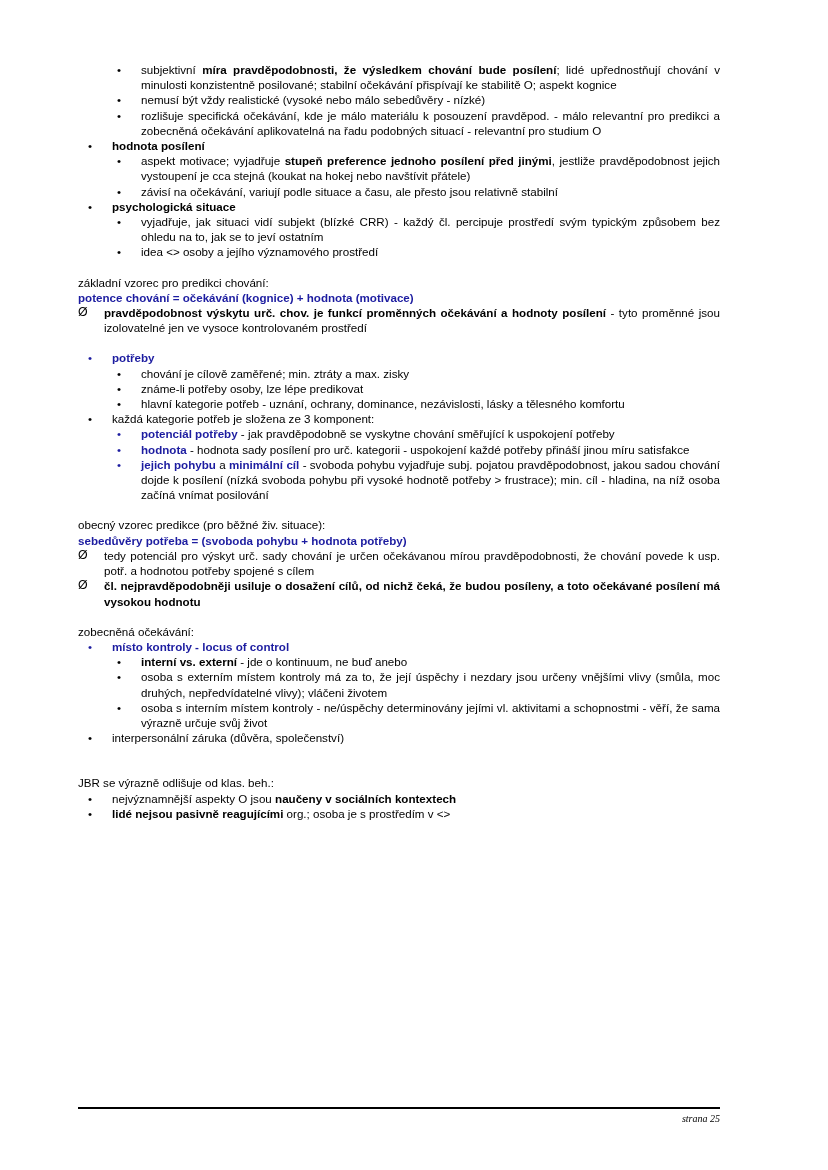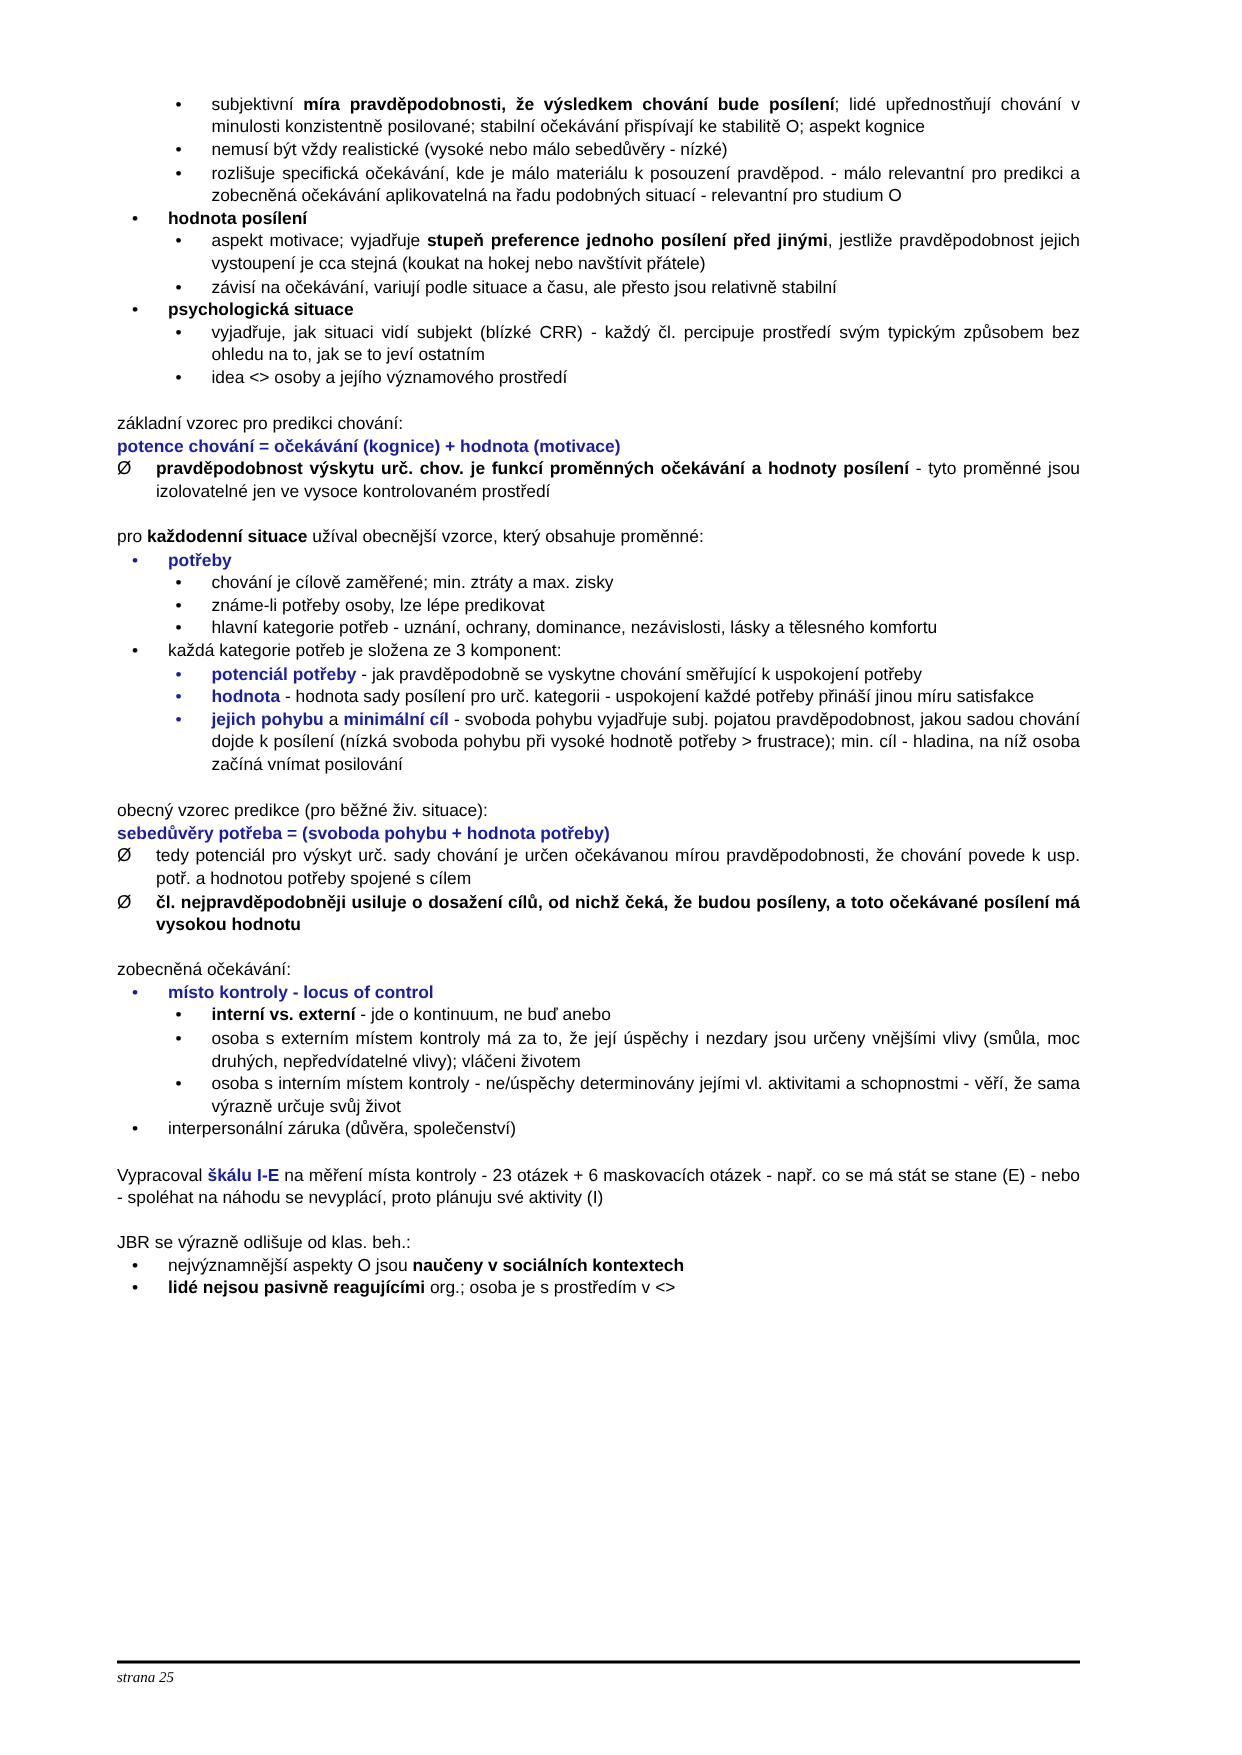--- a/index.html
+++ b/index.html
@@ -94,21 +94,21 @@
     position: absolute;
     left: 78px;
     top: 1107px;
     width: 642px;
   }
   .footer-rule {
     border-top: 2px solid #000000;
     width: 100%;
   }
   .footer-text {
-    text-align: left;
+    text-align: right;
     font-family: "Liberation Serif", serif;
     font-style: italic;
     font-size: 10px;
     padding-top: 4px;
     color: #000000;
   }
 </style>
 </head>
 <body>
 
@@ -170,21 +170,20 @@
     <p class="para"><span class="blue b">potence chování = očekávání (kognice) + hodnota (motivace)</span></p>
     <ul class="arrowlist">
       <li>
         <span class="bullet">Ø</span>
         <span><span class="b">pravděpodobnost výskytu urč. chov. je funkcí proměnných očekávání a hodnoty posílení</span><span> - tyto proměnné jsou izolovatelné jen ve vysoce kontrolovaném prostředí</span></span>
       </li>
     </ul>
 
     <div class="gap"></div>
 
-    <p class="para"><span>pro </span><span class="b">každodenní situace</span><span> užíval obecnější vzorce, který obsahuje proměnné:</span></p>
     <ul class="lvl1">
       <li>
         <span class="bullet blue">•</span>
         <span><span class="blue b">potřeby</span></span>
       </li>
     </ul>
     <ul class="lvl2">
       <li>
         <span class="bullet">•</span>
         <span><span>chování je cílově zaměřené; min. ztráty a max. zisky</span></span>
@@ -260,21 +259,20 @@
     </ul>
     <ul class="lvl1">
       <li>
         <span class="bullet">•</span>
         <span><span>interpersonální záruka (důvěra, společenství)</span></span>
       </li>
     </ul>
 
     <div class="gap"></div>
 
-    <p class="para"><span>Vypracoval </span><span class="blue b">škálu I-E</span><span> na měření místa kontroly - 23 otázek + 6 maskovacích otázek - např. co se má stát se stane (E) - nebo - spoléhat na náhodu se nevyplácí, proto plánuju své aktivity (I)</span></p>
 
     <div class="gap"></div>
 
     <p class="para"><span>JBR se výrazně odlišuje od klas. beh.:</span></p>
     <ul class="lvl1">
       <li>
         <span class="bullet">•</span>
         <span><span>nejvýznamnější aspekty O jsou </span><span class="b">naučeny v sociálních kontextech</span></span>
       </li>
       <li>

